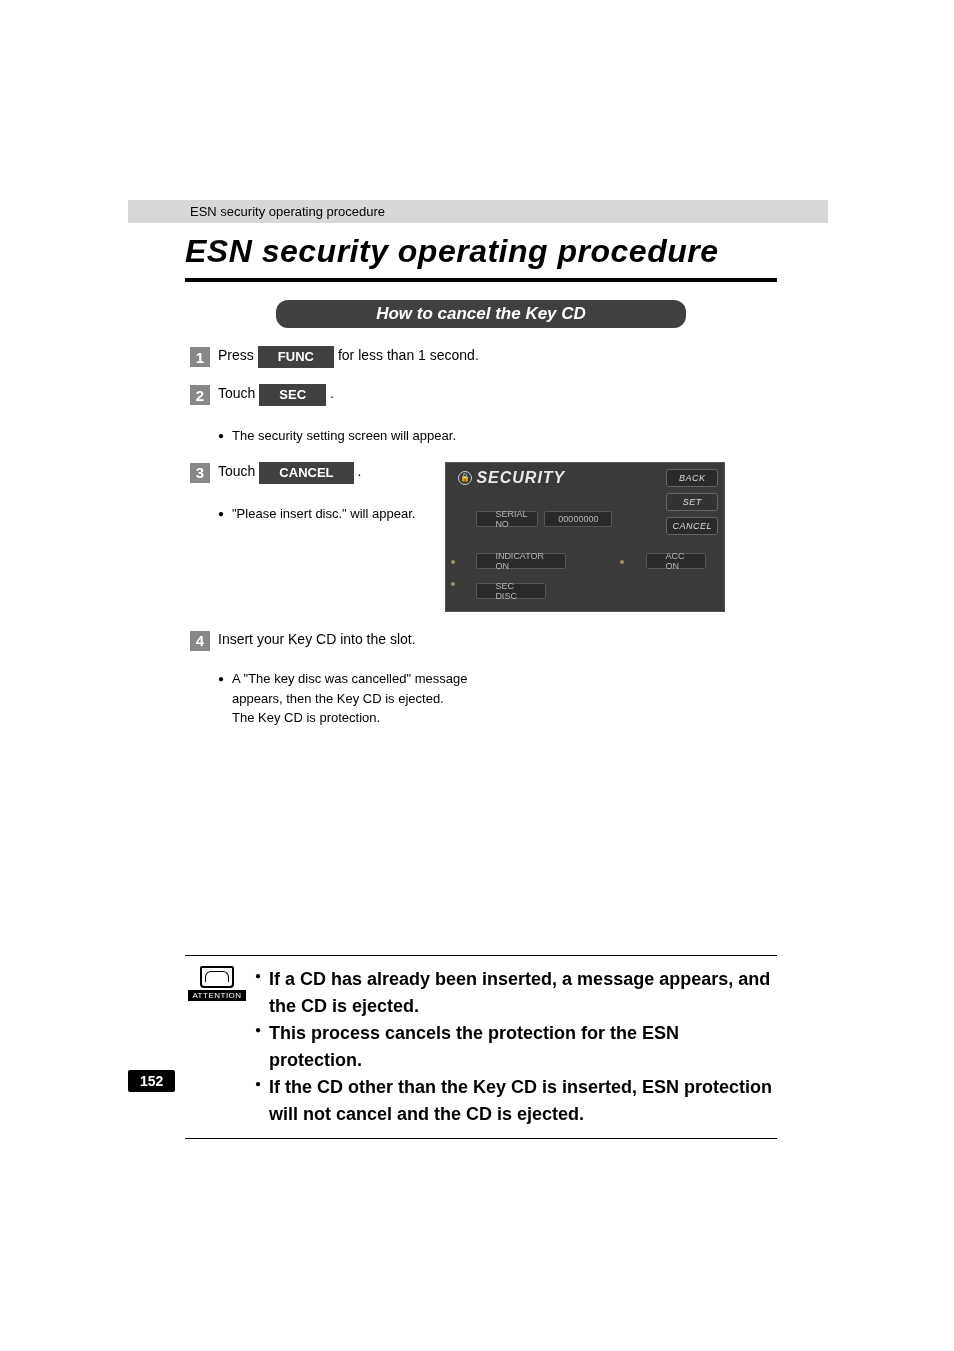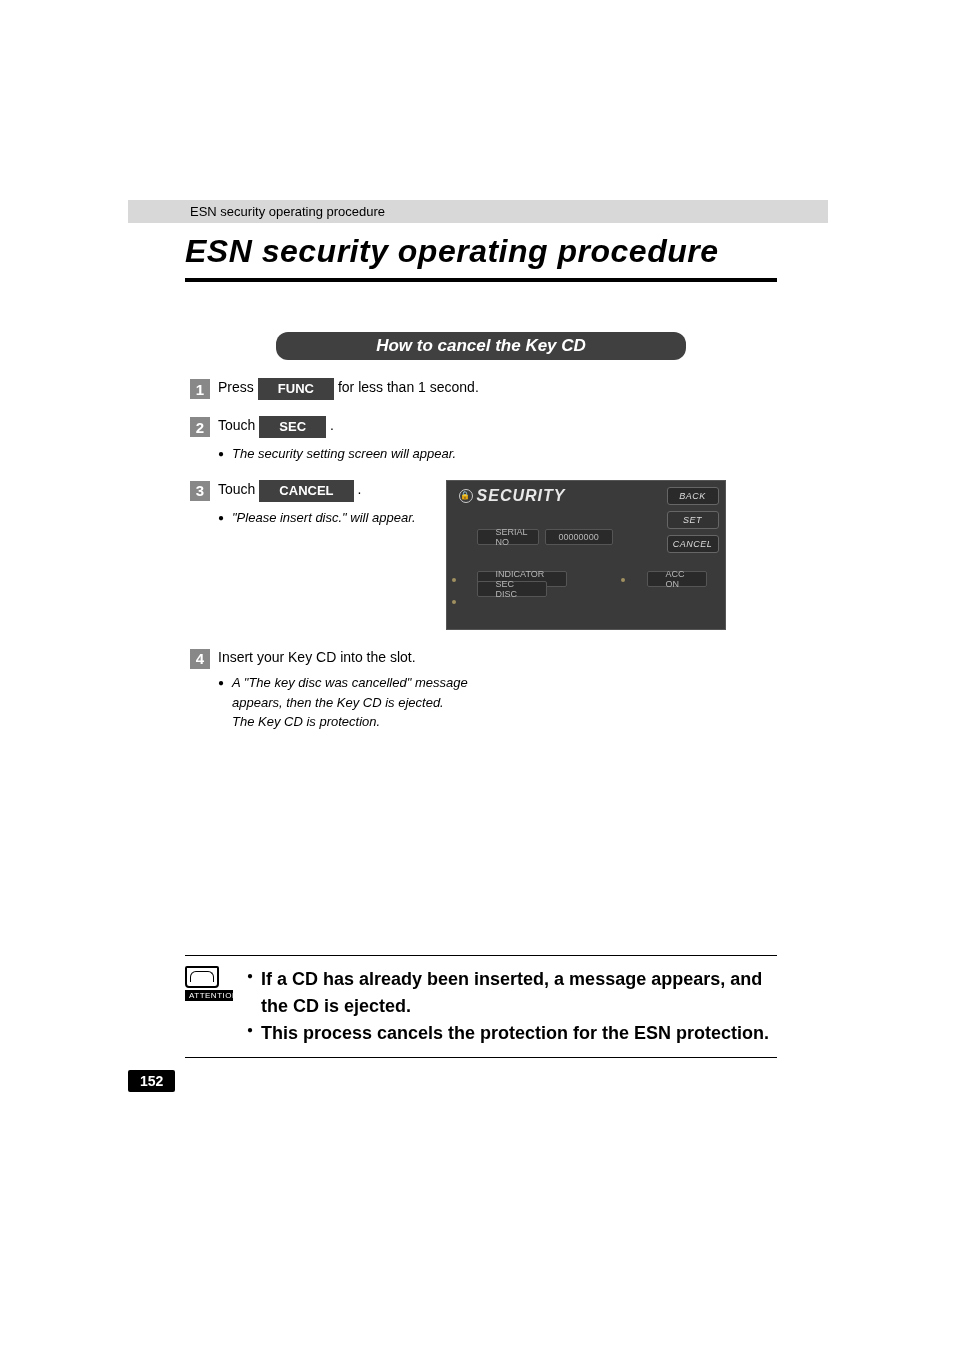--- a/index.html
+++ b/index.html
@@ -45,21 +45,20 @@
   .section-title {
     background: #404040;
     color: #fff;
     font-style: italic;
     font-weight: bold;
     font-size: 17px;
     padding: 4px 60px;
     border-radius: 12px;
     width: 410px;
     text-align: center;
-    margin-top: 32px;
   }
 
   .steps {
     margin: 18px 0 0 190px;
   }
   .step {
     display: flex;
     align-items: flex-start;
     margin-bottom: 16px;
   }
@@ -88,23 +87,22 @@
   }
   .key-btn {
     background: #404040;
     color: #fff;
     font-weight: bold;
     font-size: 13px;
     padding: 2px 20px;
     display: inline-block;
   }
   .sub-bullets {
-    margin-top: 6px;
+    margin-top: 20px;
     margin-left: 0;
-    font-style: italic;
   }
   .sub-bullets li {
     list-style: none;
     font-size: 13px;
     line-height: 1.5;
     position: relative;
     padding-left: 14px;
     max-width: 260px;
   }
   .sub-bullets li::before {
@@ -194,21 +192,21 @@
     font-size: 9px;
     display: flex;
     align-items: center;
     padding: 0 18px;
     margin-left: 20px;
   }
   .sp-serial-label { top: 48px; width: 62px; }
   .sp-serial-val { top: 48px; left: 78px; width: 68px; justify-content:center;}
   .sp-indicator { top: 90px; width: 90px; justify-content:center;}
   .sp-acc { top: 90px; left: 180px; width: 60px; justify-content:center;}
-  .sp-secdisc { top: 100px; width: 70px; justify-content:center;}
+  .sp-secdisc { top: 120px; width: 70px; justify-content:center;}
   .sp-dot {
     position: absolute;
     width: 4px; height: 4px; background:#a09060; border-radius:50%;
   }
 
   
   .attention {
     position: absolute;
     left: 185px;
     top: 955px;
@@ -217,21 +215,23 @@
     border-bottom: 1px solid #000;
     padding: 10px 0 10px 0;
     display: flex;
     gap: 14px;
   }
   .attn-icon {
     width: 48px;
     flex-shrink: 0;
     display: flex;
     flex-direction: column;
+    align-items: center;
     gap: 2px;
+    margin-left: 8px;
   }
   .book-icon {
     width: 34px;
     height: 22px;
     border: 2px solid #000;
     border-radius: 2px 2px 4px 4px;
     position: relative;
     background: #fff;
   }
   .book-icon::before {
@@ -373,18 +373,19 @@
   </div>
 
   <div class="attention">
     <div class="attn-icon">
       <div class="book-icon"></div>
       <div class="attn-label">ATTENTION</div>
     </div>
     <ul class="attn-list">
       <li>If a CD has already been inserted, a message appears, and the CD is ejected.</li>
       <li>This process cancels the protection for the ESN protection.</li>
+      <li>If the CD other than the Key CD is inserted, ESN protection will not cancel and the CD is ejected.</li>
     </ul>
   </div>
 
   <div class="page-num">152</div>
 
 </div>
 
 </body></html>

